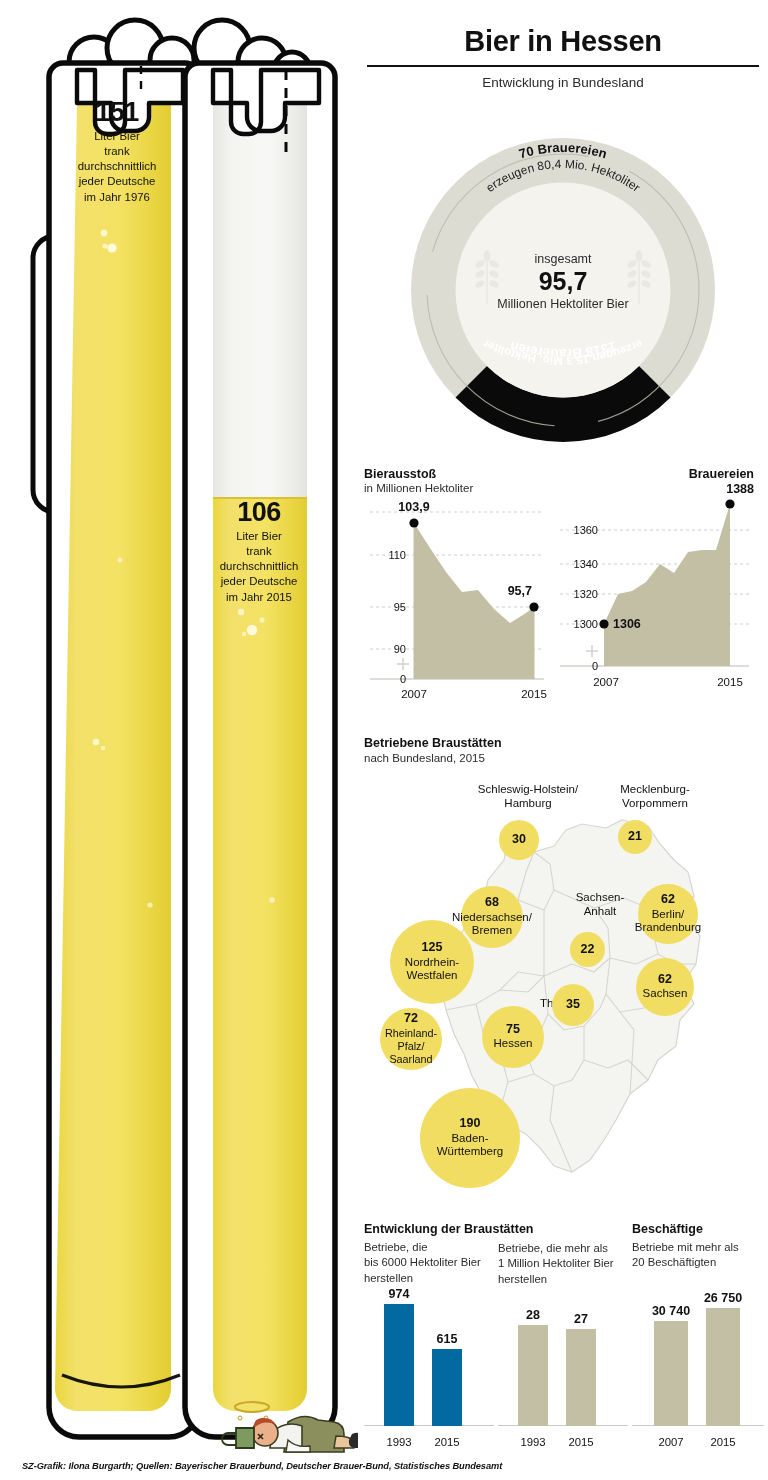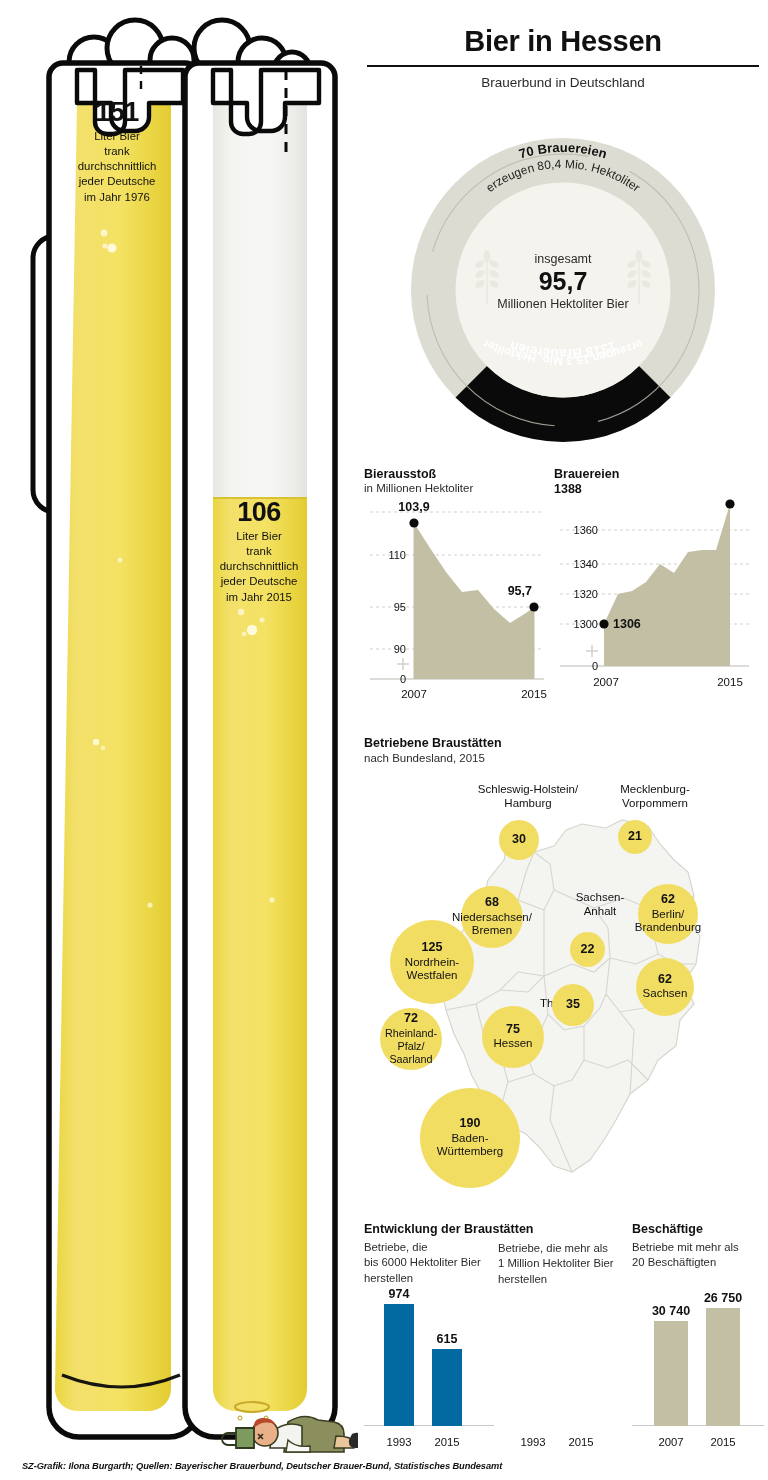--- a/index.html
+++ b/index.html
@@ -66,21 +66,21 @@
   .donut-center .c-num { font-weight: bold; font-size: 25px; color: #111; line-height: 1.15; margin-top: 1px;}
   .donut-center .c-bot { font-size: 12.5px; color: #2b2b2b; margin-top: 1px;}
 
   
   #lines { position: absolute; left: 0; top: 455px; width: 410px; height: 250px; }
   .lc { position: absolute; top: 0; height: 250px; }
   .lc-title {
     font-weight: bold; font-size: 12.5px; color: #111; margin-top: 12px;
   }
   .lc-sub { font-size: 11.5px; color: #2b2b2b; margin-top: 1px; }
-  .lc-rt { }
+  .lc-rt { text-align: right; }
   #lc-left { left: 6px; width: 185px; }
   #lc-right { left: 196px; width: 200px; }
   .lc svg { display: block; }
 
   
   #mapblock { position: absolute; left: 0; top: 730px; width: 410px; height: 480px; }
   .mb-title { position:absolute; left: 6px; top: 6px; font-weight: bold; font-size: 12.5px; color: #111; }
   .mb-sub { position:absolute; left: 6px; top: 22px; font-size: 11.5px; color: #2b2b2b; }
   #mapwrap { position: absolute; left: 0; top: 38px; width: 410px; height: 440px; }
   #mapwrap svg { display: block; }
@@ -257,21 +257,21 @@
 jeder Deutsche
 im Jahr 2015</div>
     </div>
   </div>
 
   <div id="right">
 
     <div id="header">
       <div class="title">Bier in Hessen</div>
       <div class="rule"></div>
-      <div class="subtitle">Brauerbund in Deutschland</div>
+      <div class="subtitle">Entwicklung in Bundesland</div>
     </div>
 
     <div id="donut">
       <svg width="400" height="320" viewBox="0 0 400 320" xmlns="http://www.w3.org/2000/svg">
         <defs>
           <path id="arcTopBold" d="M 62 160 A 138 138 0 0 1 338 160"></path>
           <path id="arcTopSub" d="M 78 160 A 122 122 0 0 1 322 160"></path>
           <path id="arcBotBold" d="M 328 160 A 168 168 0 0 1 72 160"></path>
           <path id="arcBotSub" d="M 340 160 A 180 180 0 0 1 60 160"></path>
         </defs>
@@ -530,20 +530,33 @@
         </div>
         <div class="bar-tick" style="left:12px; bottom:4px; width:46px; position:absolute;">1993</div>
         <div class="bar-tick" style="left:60px; bottom:4px; width:46px; position:absolute;">2015</div>
       </div>
 
       <div class="bargroup" id="bg2" style="left:140px; width:130px; height:230px;">
         <div class="bg-title" style="white-space:nowrap;min-height:15px"></div>
         <div class="bg-sub" style="white-space:pre-line">Betriebe, die mehr als
 1 Million Hektoliter Bier
 herstellen</div>
+        <div class="bars-area">
+          <div class="bar-axis" style="bottom:0; width:130px;"></div>
+          <div class="bar-col" style="left:20px; width:30px; height:132px;">
+            <div class="bar-rect" style="height:101px;">
+              <div class="bar-val">28</div>
+            </div>
+          </div>
+          <div class="bar-col" style="left:68px; width:30px; height:132px;">
+            <div class="bar-rect" style="height:97px;">
+              <div class="bar-val">27</div>
+            </div>
+          </div>
+        </div>
         <div class="bar-tick" style="left:12px; bottom:4px; width:46px; position:absolute;">1993</div>
         <div class="bar-tick" style="left:60px; bottom:4px; width:46px; position:absolute;">2015</div>
       </div>
 
       <div class="bargroup" id="bg3" style="left:274px; width:132px; height:230px;">
         <div class="bg-title" style="white-space:nowrap">Beschäftige</div>
         <div class="bg-sub" style="white-space:pre-line">Betriebe mit mehr als
 20 Beschäftigten</div>
         <div class="bars-area">
           <div class="bar-axis" style="bottom:0; width:132px;"></div>

